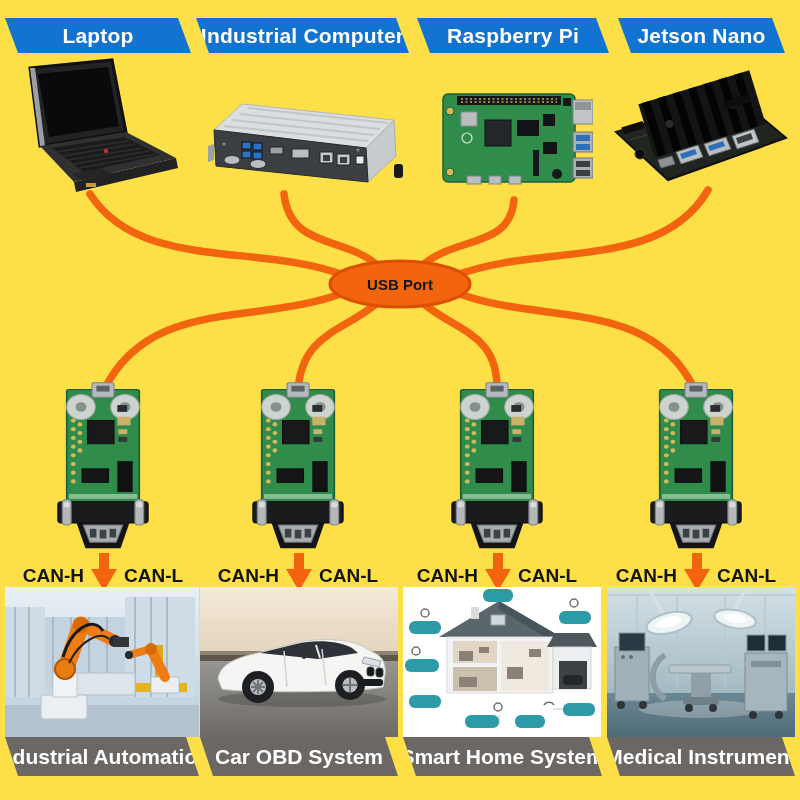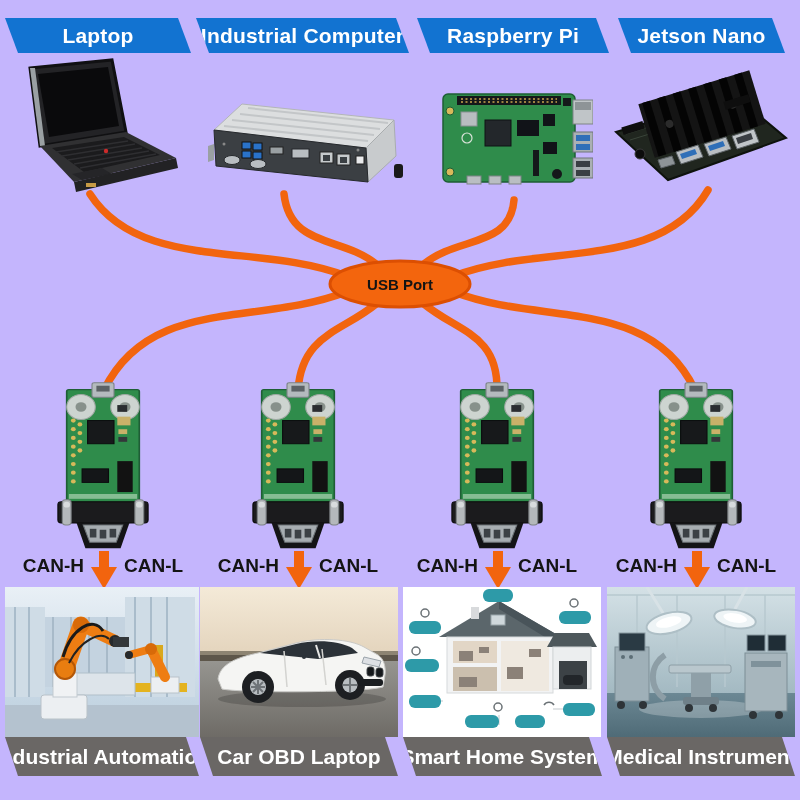--- a/index.html
+++ b/index.html
@@ -1,17 +1,17 @@
 <!DOCTYPE html>
 <html><head>
 <meta charset="utf-8">
 <style>
   html,body{margin:0;padding:0;background:#fff;}
   #stage{
-    position:relative;width:800px;height:800px;background:#c4b5fd;overflow:hidden;
+    position:relative;width:800px;height:800px;background:#fde047;overflow:hidden;
     font-family:"Liberation Sans",sans-serif;
   }
   svg{display:block;}
   .abs{position:absolute;}
   
   .hostlabel{
     position:absolute;top:18px;height:35px;background:#1273D1;color:#ffffff;
     font-weight:bold;font-size:21px;display:flex;align-items:center;justify-content:center;
     clip-path:polygon(0 0, calc(100% - 13px) 0, 100% 100%, 13px 100%);
     letter-spacing:.2px;white-space:nowrap;
@@ -23,21 +23,21 @@
     clip-path:polygon(0 0, calc(100% - 13px) 0, 100% 100%, 13px 100%);
     white-space:nowrap;
   }
   .hublabel{
     position:absolute;left:330px;top:266px;width:140px;height:36px;
     display:flex;align-items:center;justify-content:center;
     font-weight:bold;font-size:15px;color:#141414;
   }
   .canrow{
     position:absolute;top:551px;width:190px;height:40px;
-    display:flex;align-items:flex-start;justify-content:center;gap:7px;
+    display:flex;align-items:flex-end;justify-content:center;gap:7px;
   }
   .canrow span{
     font-weight:bold;font-size:19px;color:#141414;line-height:30px;
   }
   .appimg{position:absolute;top:587px;height:150px;overflow:hidden;}
 </style>
 </head>
 <body>
 
 <div id="stage">
@@ -469,21 +469,21 @@
       <rect x="144" y="74" width="30" height="6" fill="#7f929b"></rect>
       <circle cx="146" cy="128" r="4" fill="#2e3438"></circle>
         <circle cx="172" cy="128" r="4" fill="#2e3438"></circle>
     </svg>
   </div>
 
   <div class="applabel" style="left:5px;width:194px;">
     <span>Industrial Automation</span>
     </div>
   <div class="applabel" style="left:200px;width:198px;">
-    <span>Car OBD Laptop</span>
+    <span>Car OBD System</span>
     </div>
   <div class="applabel" style="left:403px;width:199px;">
     <span>Smart Home System</span>
     </div>
   <div class="applabel" style="left:607px;width:188px;">
     <span>Medical Instrument</span>
     </div>
 
 </div>
 

